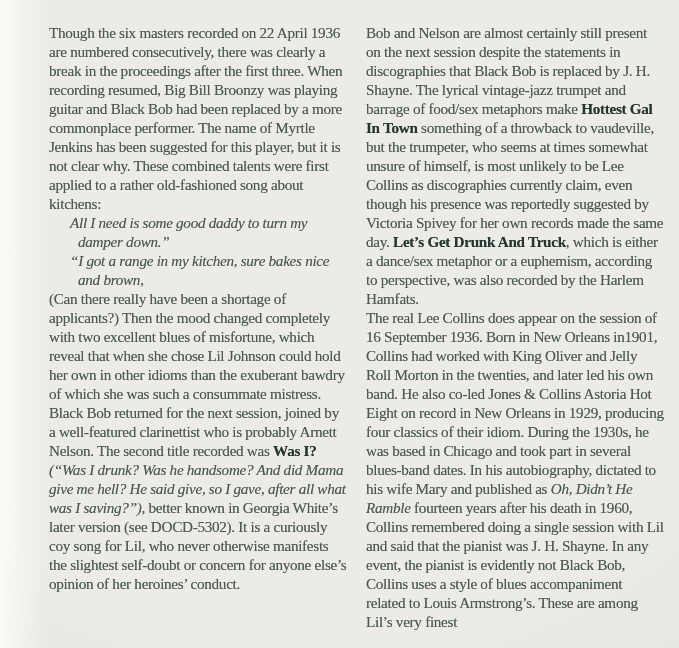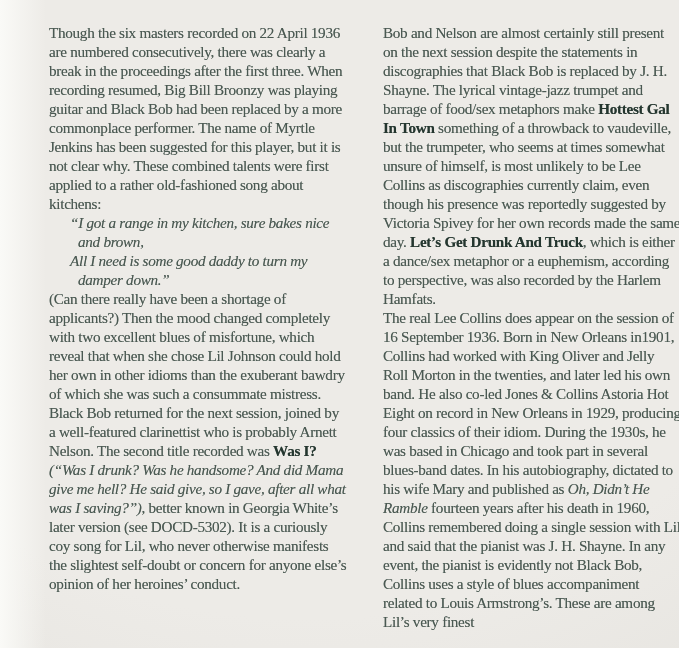--- a/index.html
+++ b/index.html
@@ -12,21 +12,21 @@
     overflow: hidden;
     font-family: "Liberation Serif", serif;
     background: var(--background, #eae8e4);
   }
   .page {
     box-sizing: border-box;
     width: 679px;
     height: 648px;
     padding: 23px 14px 0 49px;
     display: flex;
-    gap: 36px;
+    gap: 19px;
     color: var(--text, #4a5952);
     background-image:
       linear-gradient(90deg, var(--page-edge, #fafaf7) 0px, rgba(250,250,247,0.0) 46px),
       radial-gradient(130% 110% at 45% 35%, #edebe7 55%, #e2e0db 100%);
     background-color: var(--background, #eae8e4);
   }
   .column {
     width: 298px;
     flex: 0 0 auto;
   }
@@ -50,22 +50,22 @@
   .i {
     font-style: italic;
   }
 </style>
 </head>
 <body>
 
 <div class="page">
   <div class="column" id="col-left">
       <p class="para"><span>Though the six masters recorded on 22 April 1936 are numbered consecutively, there was clearly a break in the proceedings after the first three. When recording resumed, Big Bill Broonzy was playing guitar and Black Bob had been replaced by a more commonplace performer. The name of Myrtle Jenkins has been suggested for this player, but it is not clear why. These combined talents were first applied to a rather old-fashioned song about kitchens:</span></p>
+      <p class="verse"><span class="i">All I need is some good daddy to turn my damper down.”</span></p>
       <p class="verse"><span class="i">“I got a range in my kitchen, sure bakes nice and brown,</span></p>
-      <p class="verse"><span class="i">All I need is some good daddy to turn my damper down.”</span></p>
       <p class="para"><span>(Can there really have been a shortage of applicants?) Then the mood changed completely with two excellent blues of misfortune, which reveal that when she chose Lil Johnson could hold her own in other idioms than the exuberant bawdry of which she was such a consummate mistress.</span></p>
       <p class="para"><span>Black Bob returned for the next session, joined by a well-featured clarinettist who is probably Arnett Nelson. The second title recorded was </span><span class="b">Was I?</span><span class="i"> (“Was I drunk? Was he handsome? And did Mama give me hell? He said give, so I gave, after all what was I saving?”)</span><span>, better known in Georgia White’s later version (see DOCD-5302). It is a curiously coy song for Lil, who never otherwise manifests the slightest self-doubt or concern for anyone else’s opinion of her heroines’ conduct.</span></p>
     </div>
   <div class="column" id="col-right">
       <p class="para"><span>Bob and Nelson are almost certainly still present on the next session despite the statements in discographies that Black Bob is replaced by J. H. Shayne. The lyrical vintage-jazz trumpet and barrage of food/sex metaphors make </span><span class="b">Hottest Gal In Town</span><span> something of a throwback to vaudeville, but the trumpeter, who seems at times somewhat unsure of himself, is most unlikely to be Lee Collins as discographies currently claim, even though his presence was reportedly suggested by Victoria Spivey for her own records made the same day. </span><span class="b">Let’s Get Drunk And Truck</span><span>, which is either a dance/sex metaphor or a euphemism, according to perspective, was also recorded by the Harlem Hamfats.</span></p>
       <p class="para"><span>The real Lee Collins does appear on the session of 16 September 1936. Born in New Orleans in1901, Collins had worked with King Oliver and Jelly Roll Morton in the twenties, and later led his own band. He also co-led Jones &amp; Collins Astoria Hot Eight on record in New Orleans in 1929, producing four classics of their idiom. During the 1930s, he was based in Chicago and took part in several blues-band dates. In his autobiography, dictated to his wife Mary and published as </span><span class="i">Oh, Didn’t He Ramble</span><span> fourteen years after his death in 1960, Collins remembered doing a single session with Lil and said that the pianist was J. H. Shayne. In any event, the pianist is evidently not Black Bob, Collins uses a style of blues accompaniment related to Louis Armstrong’s. These are among Lil’s very finest</span></p>
     </div>
 </div>
 
 </body></html>

